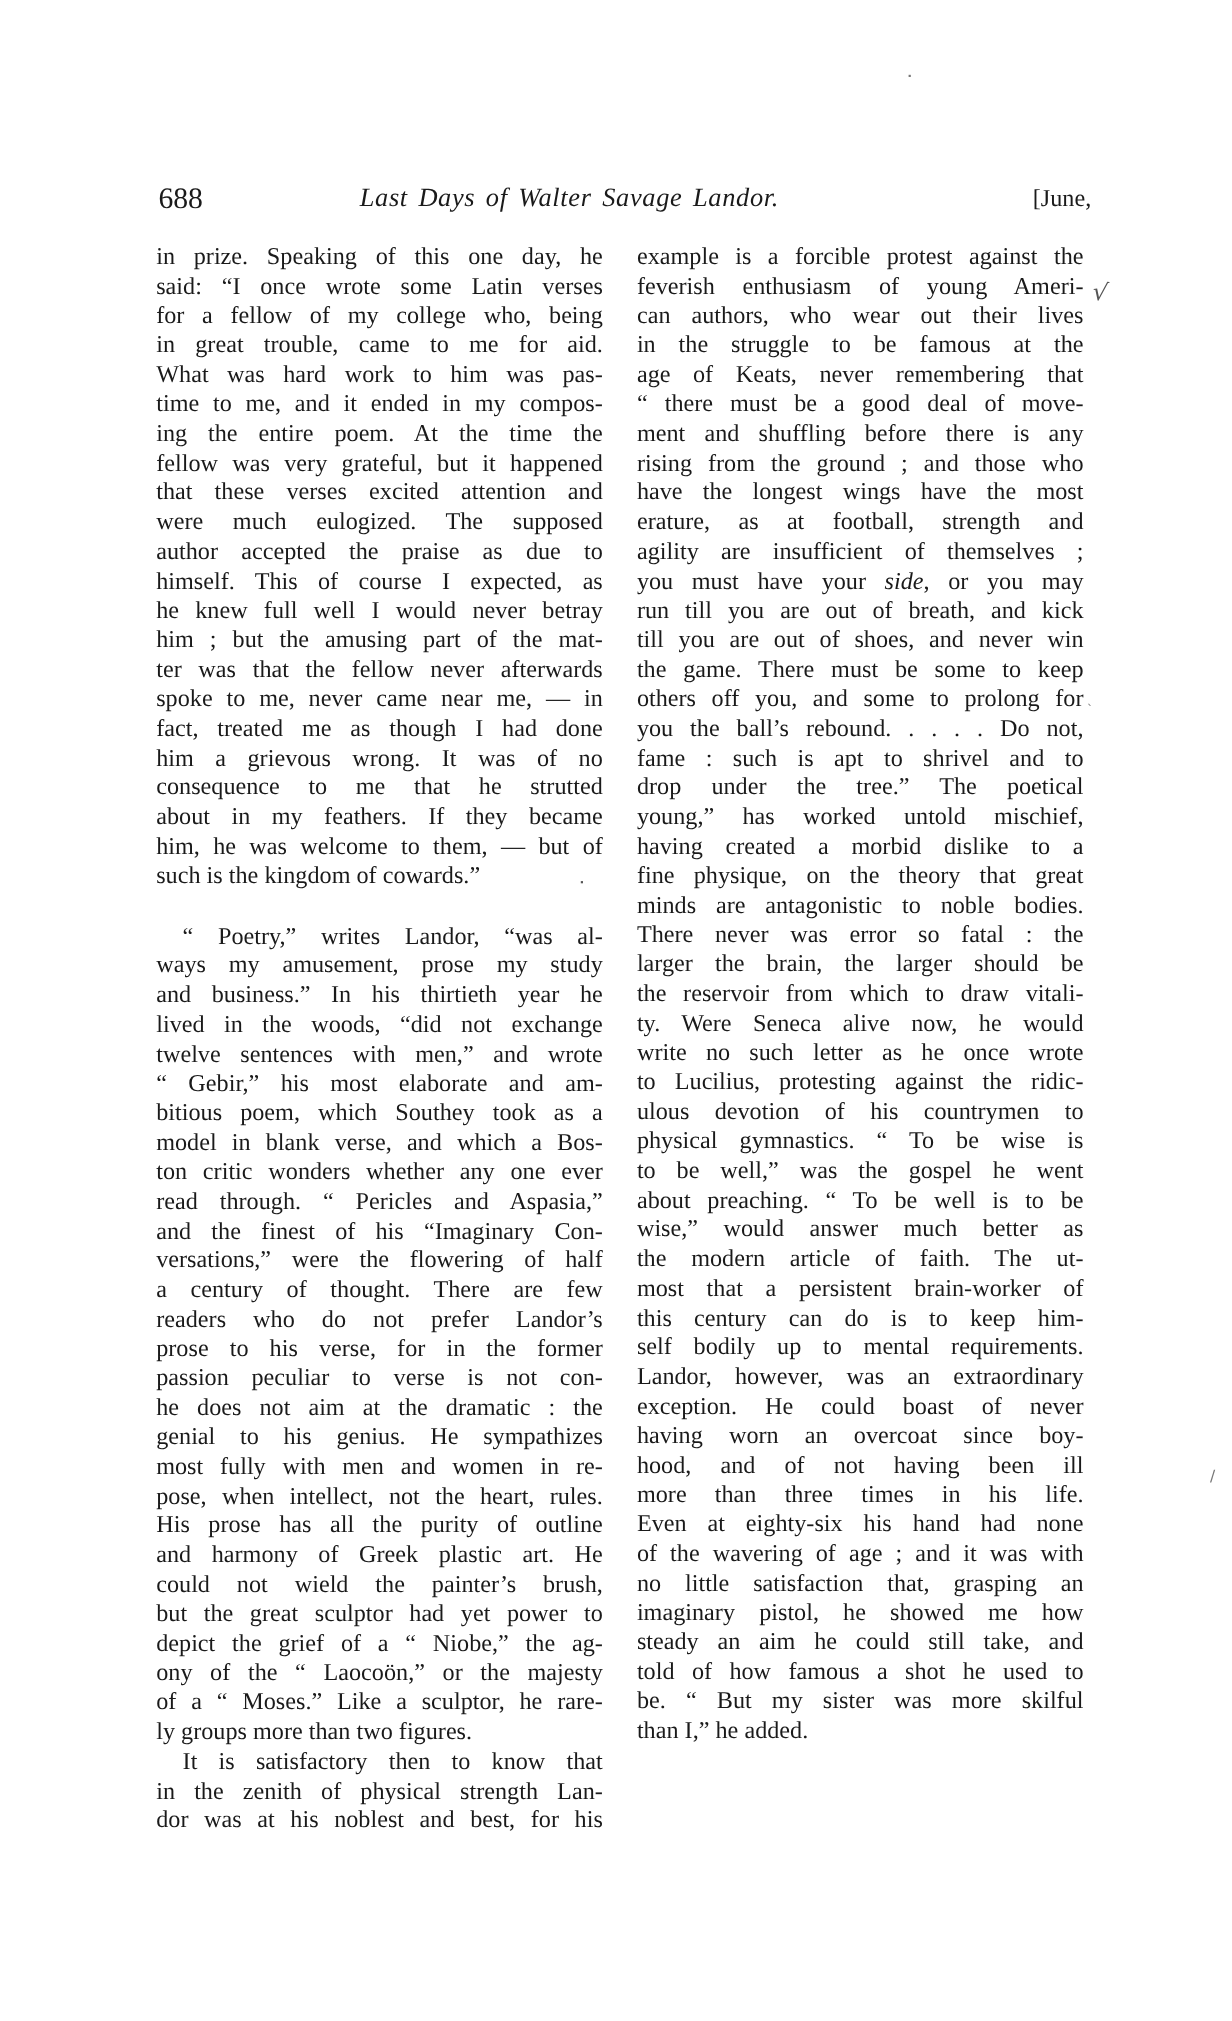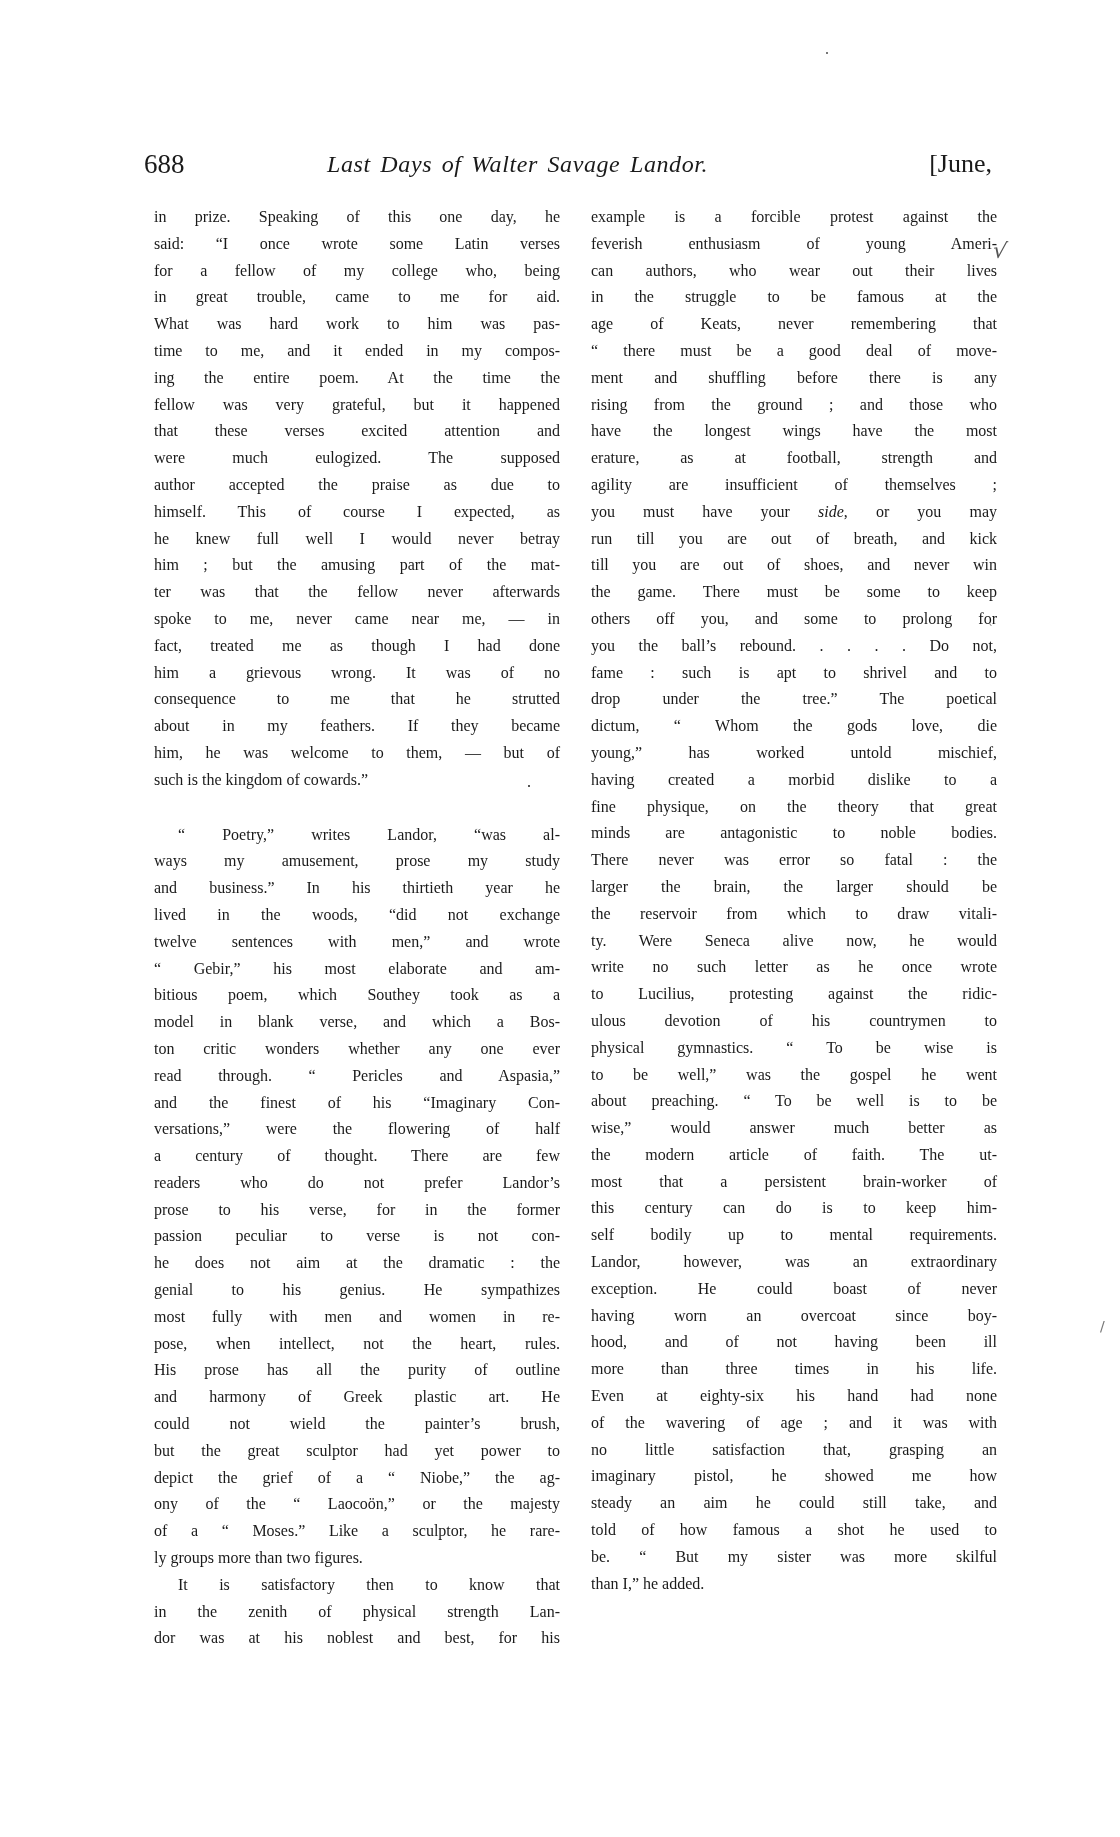--- a/index.html
+++ b/index.html
@@ -1,25 +1,25 @@
 <!DOCTYPE html>
 <html><head>
 <meta charset="utf-8">
 <style>
   html, body { margin: 0; padding: 0; background: #ffffff; }
   body { width: 1120px; height: 1837px; position: relative; overflow: hidden;
          font-family: "Liberation Serif", "DejaVu Serif", serif; color: #1a1a1a; }
-  .page { position: absolute; left: 0; top: 0; width: 1120px; height: 1537px; background: #fff; }
+  .page { position: absolute; left: 0; top: 16px; width: 1120px; height: 1537px; background: #fff; }
 
   .running-head { position: absolute; left: 140px; top: 148px; width: 852px; height: 32px; }
   .page-number { position: absolute; left: 4px; top: 0; font-size: 27px; line-height: 32px; }
   .running-title { position: absolute; left: 187px; top: 0; font-size: 24px; line-height: 32px; font-style: italic; letter-spacing: 0.6px; word-spacing: 3px; }
-  .running-date { position: absolute; right: 0; top: 0; font-size: 26px; line-height: 32px; }
+  .running-date { position: absolute; right: 0; top: 0; font-size: 22px; line-height: 32px; }
 
-  .column { position: absolute; top: 204px; width: 406px; font-size: 16px; line-height: 26.8px; margin-left: 12px; }
+  .column { position: absolute; top: 204px; width: 406px; font-size: 22px; line-height: 26.8px; }
   .col-left { left: 142px; }
   .col-right { left: 579px; }
   .line { display: block; height: 26.8px; white-space: nowrap; text-align: justify; text-align-last: justify; }
   .line.last { text-align-last: left; }
   .line.indent { padding-left: 24px; }
   .gap { display: block; height: 28px; }
   .it { font-style: italic; }
 
   .margin-mark { position: absolute; color: #555; font-family: "DejaVu Sans", sans-serif; }
   .check { left: 993px; top: 238px; font-size: 22px; transform: rotate(8deg); }
@@ -109,21 +109,20 @@
     <span class="line">erature, as at football, strength and</span>
     <span class="line">agility are insufficient of themselves ;</span>
     <span class="line"><span>you must have your </span><span class="it">side</span><span>, or you may</span></span>
     <span class="line">run till you are out of breath, and kick</span>
     <span class="line">till you are out of shoes, and never win</span>
     <span class="line">the game.  There must be some to keep</span>
     <span class="line">others off you, and some to prolong for</span>
     <span class="line">you the ball’s rebound. . . . .  Do not,</span>
     <span class="line">fame : such is apt to shrivel and to</span>
     <span class="line">drop under the tree.”  The poetical</span>
-    <span class="line">dictum, “ Whom the gods love, die</span>
     <span class="line">young,” has worked untold mischief,</span>
     <span class="line">having created a morbid dislike to a</span>
     <span class="line">fine physique, on the theory that great</span>
     <span class="line">minds are antagonistic to noble bodies.</span>
     <span class="line">There never was error so fatal : the</span>
     <span class="line">larger the brain, the larger should be</span>
     <span class="line">the reservoir from which to draw vitali-</span>
     <span class="line">ty.  Were Seneca alive now, he would</span>
     <span class="line">write no such letter as he once wrote</span>
     <span class="line">to Lucilius, protesting against the ridic-</span>

